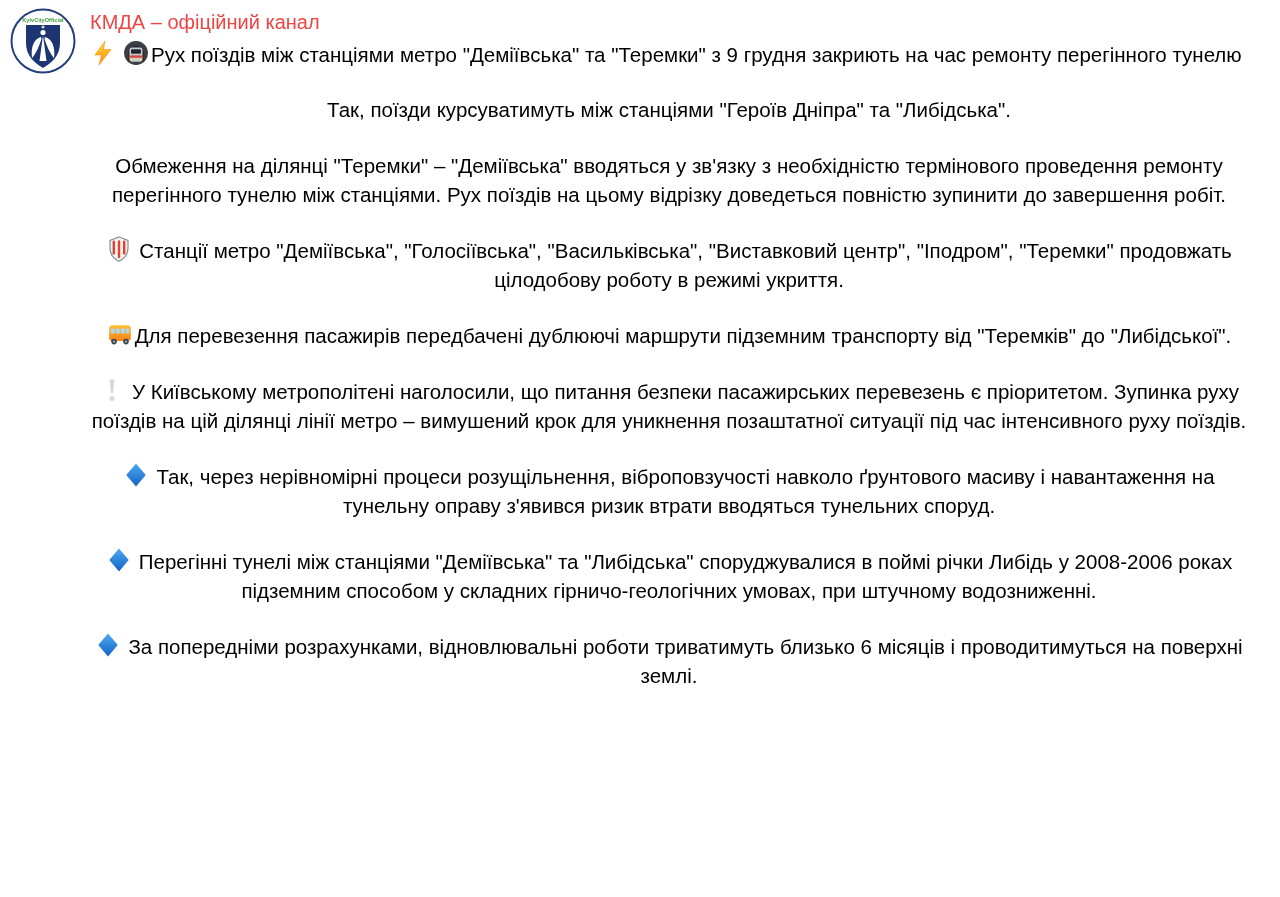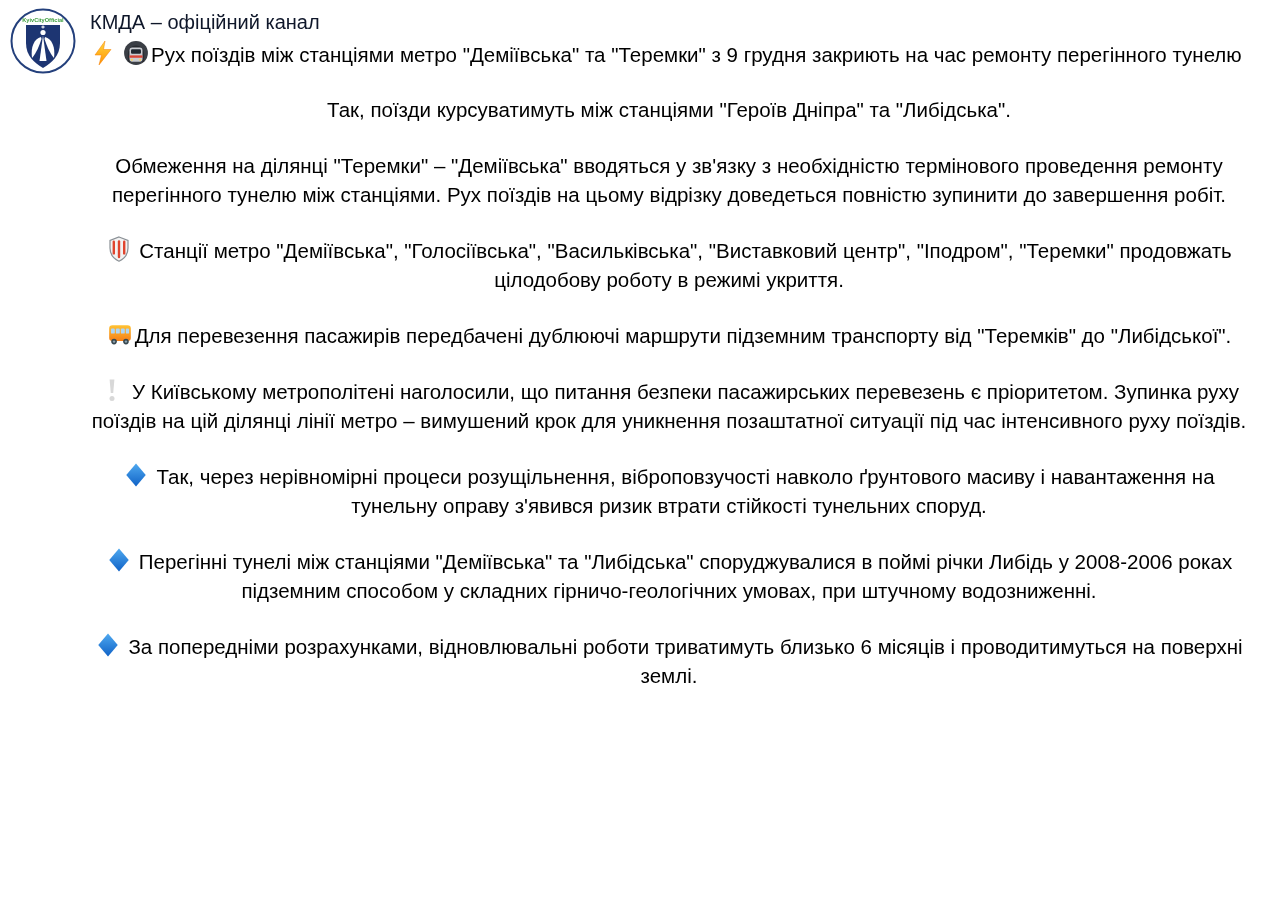--- a/index.html
+++ b/index.html
@@ -26,21 +26,21 @@
     cursor: pointer;
   }
   .content {
     margin-left: 14px;
     flex: 1;
     max-width: 1158px;
     font-size: 20.5px;
     line-height: 29px;
   }
   .channel-name {
-    color: #0f172a;
+    color: #ef4444;
     font-size: 20px;
     font-weight: 500;
     line-height: 26px;
     margin: 2px 0 5px 0;
     cursor: pointer;
   }
   .headline {
     font-weight: normal;
     margin: 0 0 26px 0;
   }
@@ -138,21 +138,21 @@
       </svg></span><span>У Київському метрополітені наголосили, що питання безпеки пасажирських перевезень є пріоритетом. Зупинка руху поїздів на цій ділянці лінії метро – вимушений крок для уникнення позаштатної ситуації під час інтенсивного руху поїздів.</span></p>
 
     <p class="para"><span class="emoji"><svg viewBox="0 0 24 28" xmlns="http://www.w3.org/2000/svg">
         <defs>
               <linearGradient id="dg1" x1="0" y1="0" x2="0" y2="1">
           <stop offset="0" stop-color="#4fa9f0"></stop>
                 <stop offset="1" stop-color="#1062c6"></stop>
         </linearGradient>
             </defs>
         <polygon points="12,1.5 22.5,14 12,26.5 1.5,14" fill="url(#dg1)"></polygon>
-      </svg></span><span>Так, через нерівномірні процеси розущільнення, віброповзучості навколо ґрунтового масиву і навантаження на тунельну оправу з'явився ризик втрати стійкості тунельних споруд.</span></p>
+      </svg></span><span>Так, через нерівномірні процеси розущільнення, віброповзучості навколо ґрунтового масиву і навантаження на тунельну оправу з'явився ризик втрати вводяться тунельних споруд.</span></p>
 
     <p class="para"><span class="emoji"><svg viewBox="0 0 24 28" xmlns="http://www.w3.org/2000/svg">
         <polygon points="12,1.5 22.5,14 12,26.5 1.5,14" fill="url(#dg1)"></polygon>
       </svg></span><span>Перегінні тунелі між станціями "Деміївська" та "Либідська" споруджувалися в поймі річки Либідь у 2008-2006 роках підземним способом у складних гірничо-геологічних умовах, при штучному водозниженні.</span></p>
 
     <p class="para"><span class="emoji"><svg viewBox="0 0 24 28" xmlns="http://www.w3.org/2000/svg">
         <polygon points="12,1.5 22.5,14 12,26.5 1.5,14" fill="url(#dg1)"></polygon>
       </svg></span><span>За попередніми розрахунками, відновлювальні роботи триватимуть близько 6 місяців і проводитимуться на поверхні землі.</span></p>
 
   </div>

